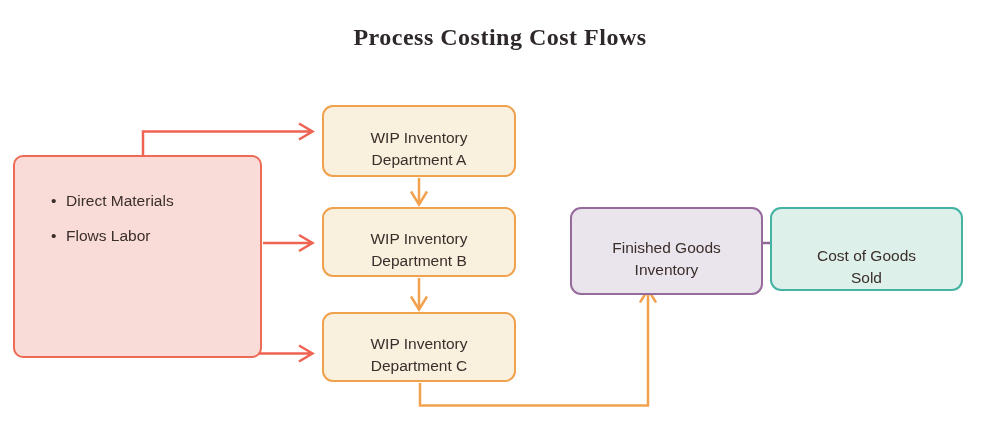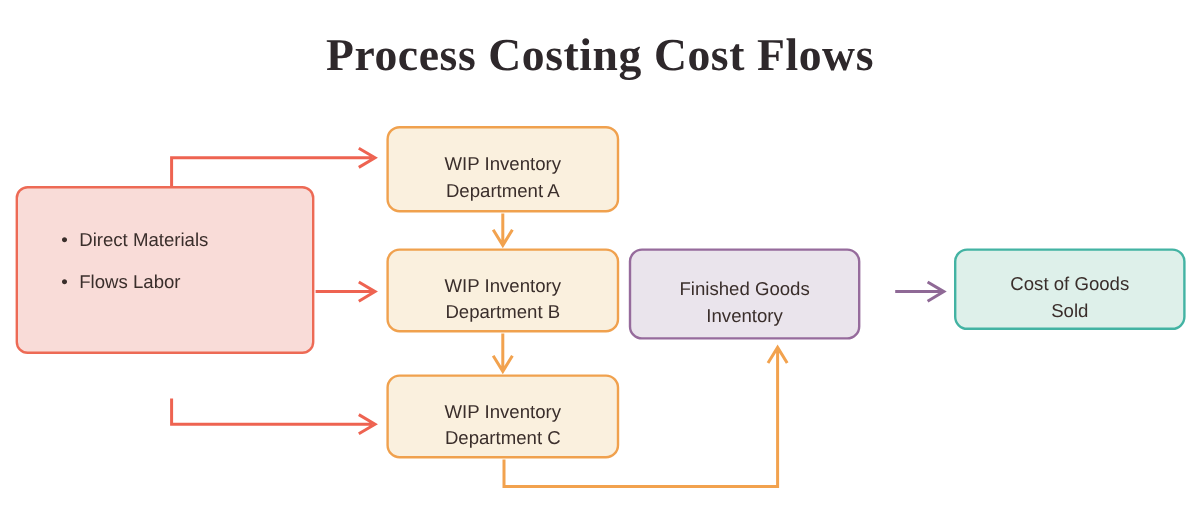--- a/index.html
+++ b/index.html
@@ -17,21 +17,21 @@
   }
   .title {
     position: absolute;
     top: 24px;
     left: 0;
     width: 100%;
     margin: 0;
     text-align: center;
     font-family: "Liberation Serif", serif;
     font-weight: 600;
-    font-size: 38px;
+    font-size: 24px;
     letter-spacing: 0.5px;
     color: var(--title_text);
   }
   .arrows {
     position: absolute;
     top: 0;
     left: 0;
     width: 1000px;
     height: 443px;
   }
@@ -54,21 +54,21 @@
     font-size: 15.5px;
     line-height: 1.42;
     color: var(--body_text);
   }
   .node .label {
     white-space: pre-line;
     margin-top: 16px;
   }
   .inputs-box {
     left: 13px; top: 155px;
-    width: 249px; height: 140px;
+    width: 249px; height: 203px;
     background: var(--red_fill);
     border: 2.5px solid var(--red_border);
     border-radius: 10px;
     display: block;
   }
   .inputs-box ul {
     list-style: none;
     margin: 0;
     padding: 33px 16px 0 36px;
   }
@@ -91,30 +91,31 @@
   .wip {
     background: var(--orange_fill);
     border: 2.5px solid var(--orange_border);
     width: 194px;
     left: 322px;
   }
   .wip-a { top: 105px; height: 72px; }
   .wip-b { top: 207px; height: 70px; }
   .wip-c { top: 312px; height: 70px; }
   .fg-box {
-    left: 524px; top: 207px;
-    width: 193px; height: 76px;
+    left: 570px; top: 207px;
+    width: 193px; height: 88px;
     background: var(--purple_fill);
     border: 2.5px solid var(--purple_border);
   }
   .cogs-box {
-    left: 795px; top: 207px;
-    width: 193px; height: 68px;
+    left: 770px; top: 207px;
+    width: 193px; height: 84px;
     background: var(--teal_fill);
     border: 2.5px solid var(--teal_border);
+    align-items: flex-end;
   }
 </style>
 </head>
 <body>
 
 <div class="canvas">
 
   <h1 class="title">Process Costing Cost Flows</h1>
 
   <svg class="arrows" viewBox="0 0 1000 443" xmlns="http://www.w3.org/2000/svg" aria-hidden="true">

